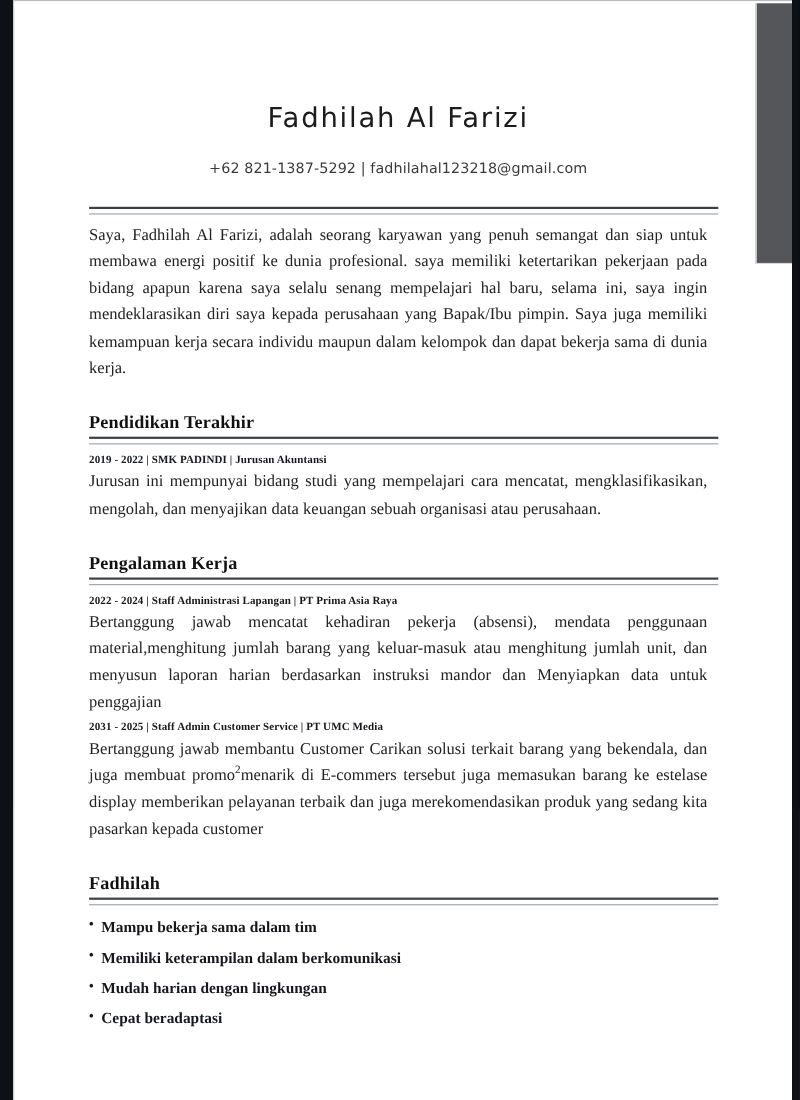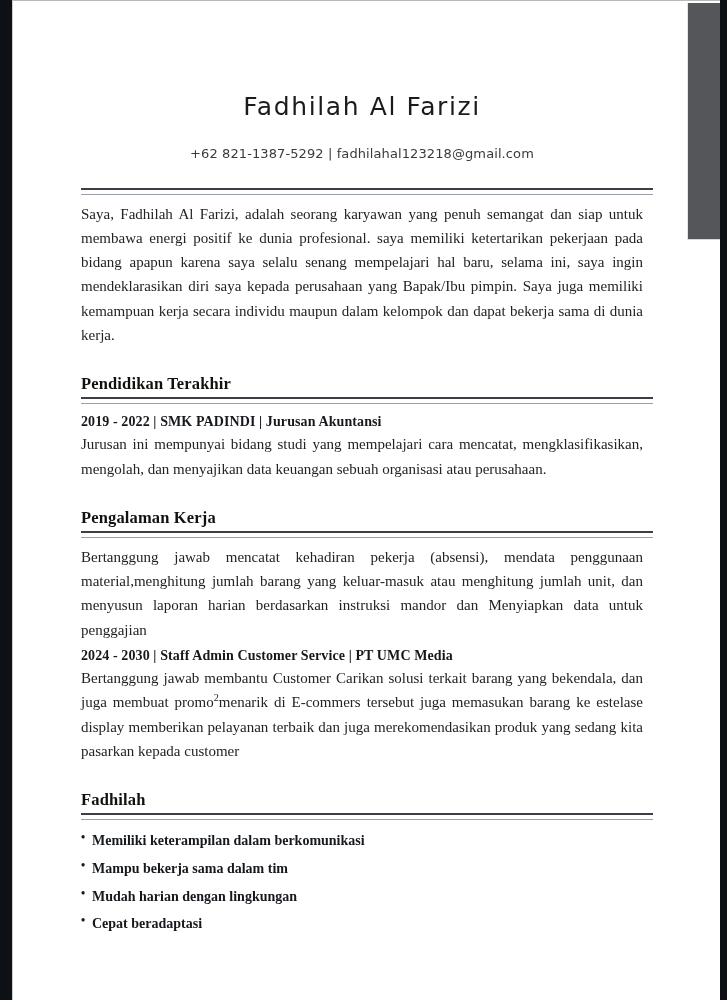--- a/index.html
+++ b/index.html
@@ -110,21 +110,21 @@
   }
 
   .body-text {
     font-size: 15px;
     line-height: 1.62;
     color: #232323;
     text-align: justify;
     text-justify: inter-word;
   }
   .entry-head {
-    font-size: 14px;
+    font-size: 10px;
     font-weight: bold;
     color: #15181c;
     letter-spacing: 0.1px;
     line-height: 1.5;
   }
   .entry-body {
     font-size: 15px;
     line-height: 1.62;
     color: #232323;
     text-align: justify;
@@ -182,35 +182,36 @@
           <div class="entry-head">2019 - 2022 | SMK PADINDI | Jurusan Akuntansi</div>
           <div class="entry-body">Jurusan ini mempunyai bidang studi yang mempelajari cara mencatat, mengklasifikasikan, mengolah, dan menyajikan data keuangan sebuah organisasi atau perusahaan.</div>
         </div>
       </div>
 
       <div class="section">
         <div class="section-title">Pengalaman Kerja</div>
         <div class="section-rule"></div>
 
         <div class="entry">
+          <div class="entry-head">2022 - 2024 | Staff Administrasi Lapangan | PT Prima Asia Raya</div>
           <div class="entry-body">Bertanggung jawab mencatat kehadiran pekerja (absensi), mendata penggunaan material,menghitung jumlah barang yang keluar-masuk atau menghitung jumlah unit, dan menyusun laporan harian berdasarkan instruksi mandor dan Menyiapkan data untuk penggajian</div>
         </div>
 
         <div class="entry">
-          <div class="entry-head">2024 - 2030 | Staff Admin Customer Service | PT UMC Media</div>
+          <div class="entry-head">2031 - 2025 | Staff Admin Customer Service | PT UMC Media</div>
           <div class="entry-body"><span>Bertanggung jawab membantu Customer Carikan solusi terkait barang yang bekendala, dan juga membuat promo</span><sup>2</sup><span>menarik di E-commers tersebut juga memasukan barang ke estelase display memberikan pelayanan terbaik dan juga merekomendasikan produk yang sedang kita pasarkan kepada customer</span></div>
         </div>
       </div>
 
       <div class="section">
         <div class="section-title">Fadhilah</div>
         <div class="section-rule"></div>
         <ul class="skill-list">
+          <li>Mampu bekerja sama dalam tim</li>
           <li>Memiliki keterampilan dalam berkomunikasi</li>
-          <li>Mampu bekerja sama dalam tim</li>
           <li>Mudah harian dengan lingkungan</li>
           <li>Cepat beradaptasi</li>
         </ul>
       </div>
 
     </div>
 
     <div class="scrollbar-thumb"></div>
   </div>
 

